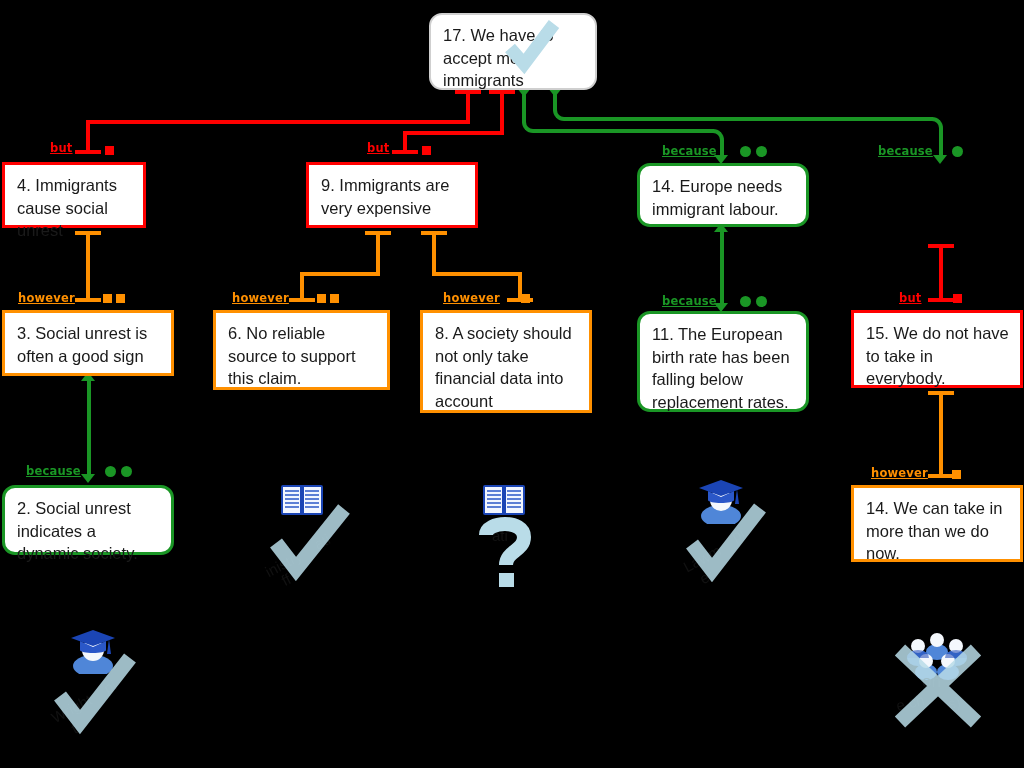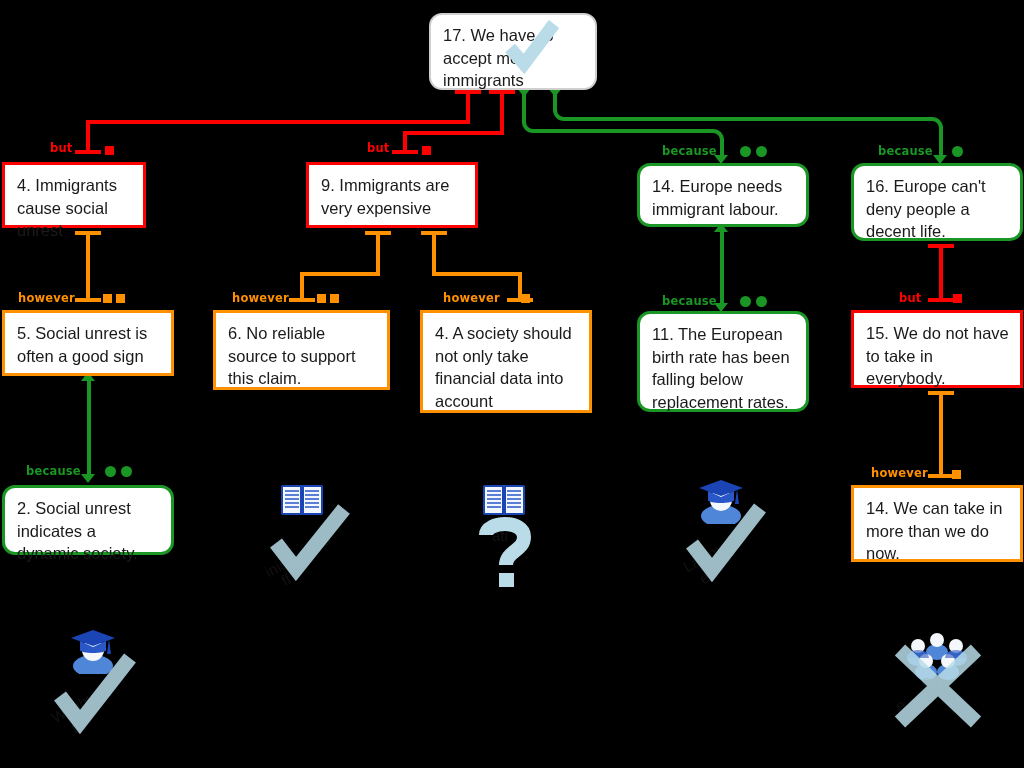--- a/index.html
+++ b/index.html
@@ -23,21 +23,21 @@
   .red{background:#ff0000;}
   .grn{background:#1a9625;}
   .org{background:#ff9000;text-align:center;}
 
   
   .elb{position:absolute;z-index:2;box-sizing:border-box;
        border-color:#1a9625;border-style:solid;}
 
   
   .lbl{position:absolute;z-index:6;font-weight:bold;font-size:11.5px;
-       letter-spacing:.2px;white-space:nowrap;font-family:"DejaVu Sans",sans-serif;}
+       letter-spacing:.2px;white-space:nowrap;font-family:"DejaVu Sans",sans-serif;text-decoration:underline;}
   .lbl.red{background:none;color:#ff0000;}
   .lbl.grn{background:none;color:#1a9625;}
   .lbl.org{background:none;color:#ff9000;}
 
   
   .stub{position:absolute;height:4px;width:26px;z-index:6;}
 
   
   .mk{position:absolute;z-index:6;}
   .mk.sqm{width:9px;height:9px;}
@@ -117,23 +117,20 @@
   </div>
 
   <div class="node sq" style="left:306px;top:162px;width:172px;height:66px;">
     <span>9. Immigrants are very expensive</span>
   </div>
 
   <div class="node round" style="left:637px;top:163px;width:172px;height:64px;">
     <span>14. Europe needs immigrant labour.</span>
   </div>
 
-  <div class="node round" style="left:851px;top:163px;width:172px;height:78px;">
-    <span>16. Europe can't deny people a decent life.</span>
-  </div>
 
   <div class="ln h org stub" style="left:75px;top:231px;width:26px;"></div>
   <div class="ln v org" style="left:86px;top:231px;height:69px;"></div>
   <div class="ln h org stub" style="left:75px;top:298px;width:26px;"></div>
   <div class="lbl org" style="left:18px;top:291px;">however</div>
   <div class="mk sqm org" style="left:103px;top:294px;"></div>
   <div class="mk sqm org" style="left:116px;top:294px;"></div>
 
   <div class="ln h org stub" style="left:365px;top:231px;width:26px;"></div>
   <div class="ln v org" style="left:376px;top:231px;height:45px;"></div>
@@ -159,29 +156,29 @@
   <div class="mk cir grn" style="left:740px;top:296px;"></div>
   <div class="mk cir grn" style="left:756px;top:296px;"></div>
 
   <div class="ln h red stub" style="left:928px;top:244px;width:26px;"></div>
   <div class="ln v red" style="left:939px;top:244px;height:58px;"></div>
   <div class="ln h red stub" style="left:928px;top:298px;width:26px;"></div>
   <div class="lbl red" style="left:899px;top:291px;">but</div>
   <div class="mk sqm red" style="left:953px;top:294px;"></div>
 
   <div class="node orange" style="left:2px;top:310px;width:172px;height:66px;">
-    <span>5. Social unrest is often a good sign</span>
+    <span>3. Social unrest is often a good sign</span>
   </div>
 
   <div class="node orange" style="left:213px;top:310px;width:177px;height:80px;">
     <span>6. No reliable source to support this claim.</span>
   </div>
 
   <div class="node orange" style="left:420px;top:310px;width:172px;height:103px;">
-    <span>4. A society should not only take financial data into account</span>
+    <span>8. A society should not only take financial data into account</span>
   </div>
 
   <div class="node round" style="left:637px;top:311px;width:172px;height:101px;">
     <span>11. The European birth rate has been falling below replacement rates.</span>
   </div>
 
   <div class="node sq" style="left:851px;top:310px;width:172px;height:78px;">
     <span>15. We do not have to take in everybody.</span>
   </div>
 

